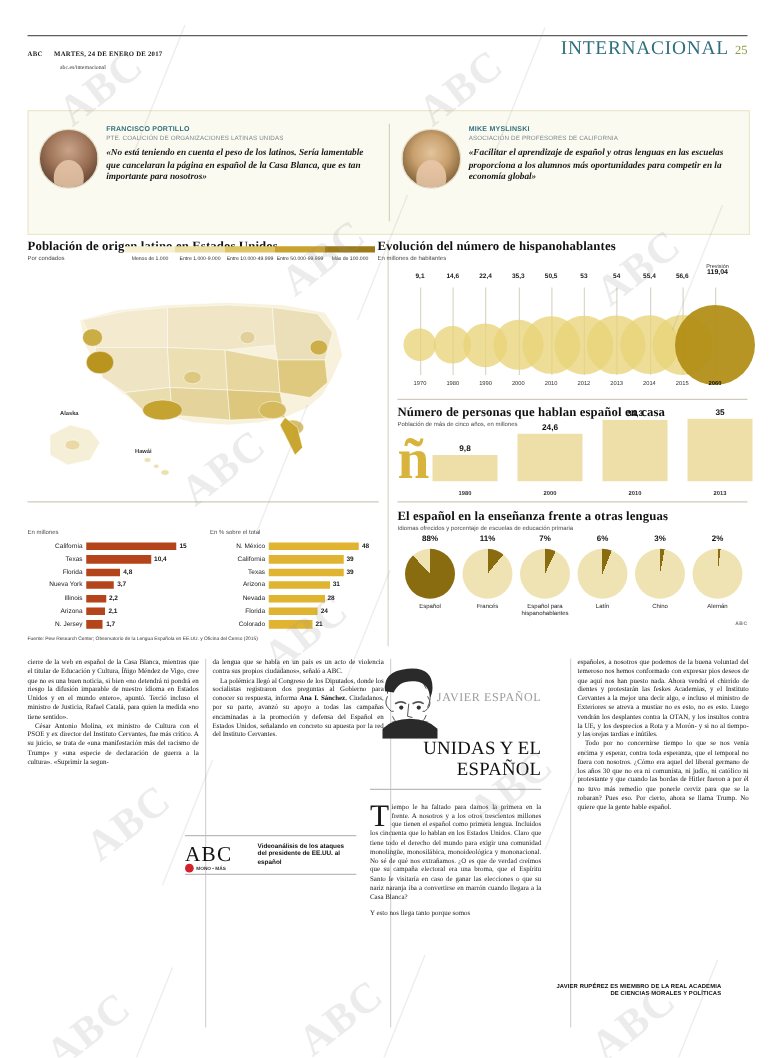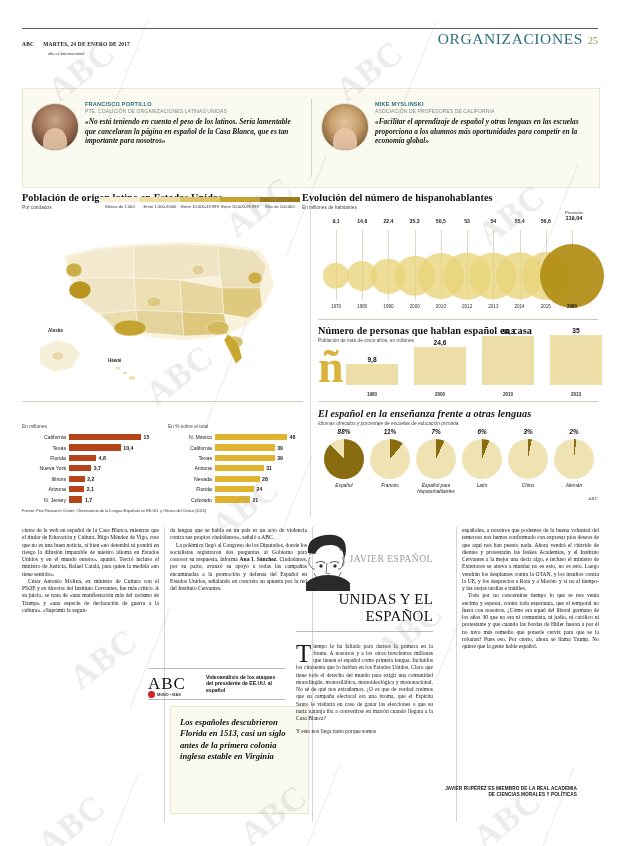--- a/index.html
+++ b/index.html
@@ -96,21 +96,21 @@
   .st-row{display:flex;align-items:center;height:10.4px;}
   .st-name{width:44px;text-align:right;font-family:"Liberation Sans",sans-serif;
            font-size:5.2px;color:#1a1a1a;padding-right:3px;}
   .st-bar{height:6.2px;}
   .st-val{font-family:"Liberation Sans",sans-serif;font-weight:700;font-size:5.2px;
           color:#1a1a1a;padding-left:2.5px;}
   .source{position:absolute;left:0;top:100px;font-family:"Liberation Sans",sans-serif;
           font-size:3.9px;color:#333;}
 
   
-  .piewrap{position:absolute;left:296px;top:216px;width:280px;height:100px;font-style:italic;}
+  .piewrap{position:absolute;left:296px;top:216px;width:280px;height:100px;}
   .pie-item{position:absolute;top:20px;width:44px;text-align:center;}
   .pie-pct{font-family:"Liberation Sans",sans-serif;font-weight:700;font-size:6.4px;color:#111;}
   .pie{width:40px;height:40px;border-radius:50%;margin:4px auto 0;}
   .pie-name{font-family:"Liberation Sans",sans-serif;font-size:4.8px;color:#222;margin-top:4px;
             line-height:5.6px;}
   .abc-credit{position:absolute;right:0;top:88px;font-family:"Liberation Sans",sans-serif;
               font-weight:700;font-size:4px;color:#777;letter-spacing:.4px;}
 
   
   .cols{position:absolute;left:22px;top:527px;width:576px;height:295px;}
@@ -160,21 +160,21 @@
 
 <div class="page">
 
   <div class="masthead">
     <div class="mh-left">
       <span class="mh-abc">ABC</span>
       <span class="mh-date">MARTES, 24 DE ENERO DE 2017</span>
       <span class="mh-url">abc.es/internacional</span>
     </div>
     <div class="mh-right">
-      <span class="mh-sec">ORGANIZACIONES</span><span class="mh-pg">25</span>
+      <span class="mh-sec">INTERNACIONAL</span><span class="mh-pg">25</span>
     </div>
   </div>
 
   <div class="quoteband">
     <div class="qdiv"></div>
 
     <div class="qblock q2">
       <div class="avatar av-b">
           <div class="av-face"></div>
         </div>
@@ -481,23 +481,20 @@
       <p class="first">da lengua que se habla en un país es un acto de violencia contra sus propios ciudadanos», señaló a ABC.</p>
       <p id="col2p2">La polémica llegó al Congreso de los Diputados, donde los socialistas registraron dos preguntas al Gobierno para conocer su respuesta, informa <b>Ana I. Sánchez.</b> Ciudadanos, por su parte, avanzó su apoyo a todas las campañas encaminadas a la promoción y defensa del Español en Estados Unidos, señalando en concreto su apuesta por la red del Instituto Cervantes.</p>
     </div>
 
     <div class="col c4">
       <p class="first">españoles, a nosotros que podemos de la buena voluntad del temeroso nos hemos conformado con expresar pios deseos de que aquí nos han puesto nada. Ahora vendrá el chirrido de dientes y protestarán las feskes Academias, y el Instituto Cervantes a la mejor una decir algo, e incluso el ministro de Exteriores se atreva a mustiar no es esto, no es esto. Luego vendrán los desplantes contra la OTAN, y los insultos contra la UE, y los desprecios a Rota y a Morón- y si no al tiempo- y las orejas tardías e inútiles.</p>
       <p>Todo por no concernirse tiempo lo que se nos venía encima y esperar, contra toda esperanza, que el temporal no fuera con nosotros. ¿Cómo era aquel del liberal germano de los años 30 que no era ni comunista, ni judío, ni católico ni protestante y que cuando las bordas de Hitler fueron a por él no tuvo más remedio que ponerle cerviz para que se la robaran? Pues eso. Por cierto, ahora se llama Trump. No quiere que la gente hable español.</p>
     </div>
   </div>
 
-  <div class="pull" style="left:170px;top:706px;width:137px;height:106px;">
-    <div class="pull-inner">Los españoles descubrieron Florida en 1513, casi un siglo antes de la primera colonia inglesa estable en Virginia</div>
-  </div>
 
   <div class="videobox">
     <div class="vb-logo">ABC</div>
     <div class="vb-badge">
       <span class="vb-dot"></span>
       <span class="vb-badge-txt">MONO • MÁS</span>
     </div>
     <div class="vb-txt">Videoanálisis de los ataques del presidente de EE.UU. al español</div>
   </div>
 

